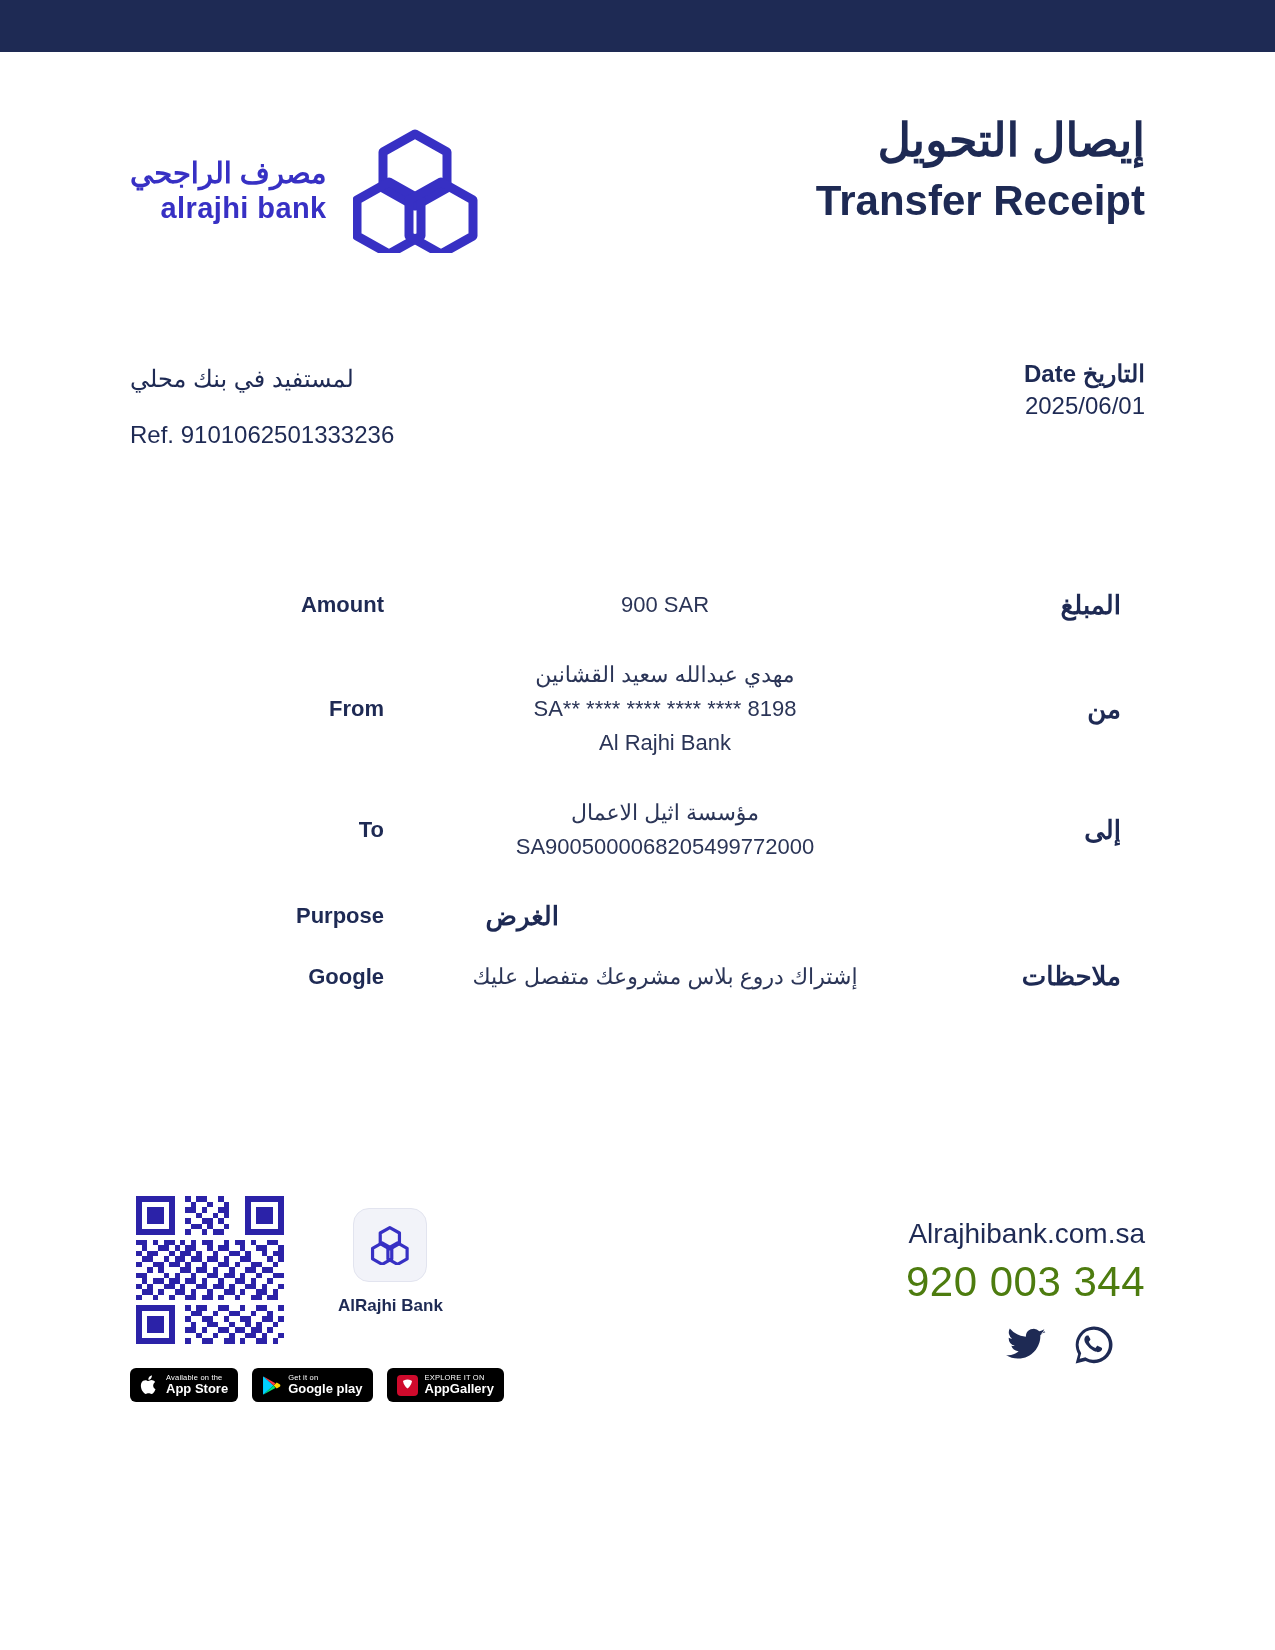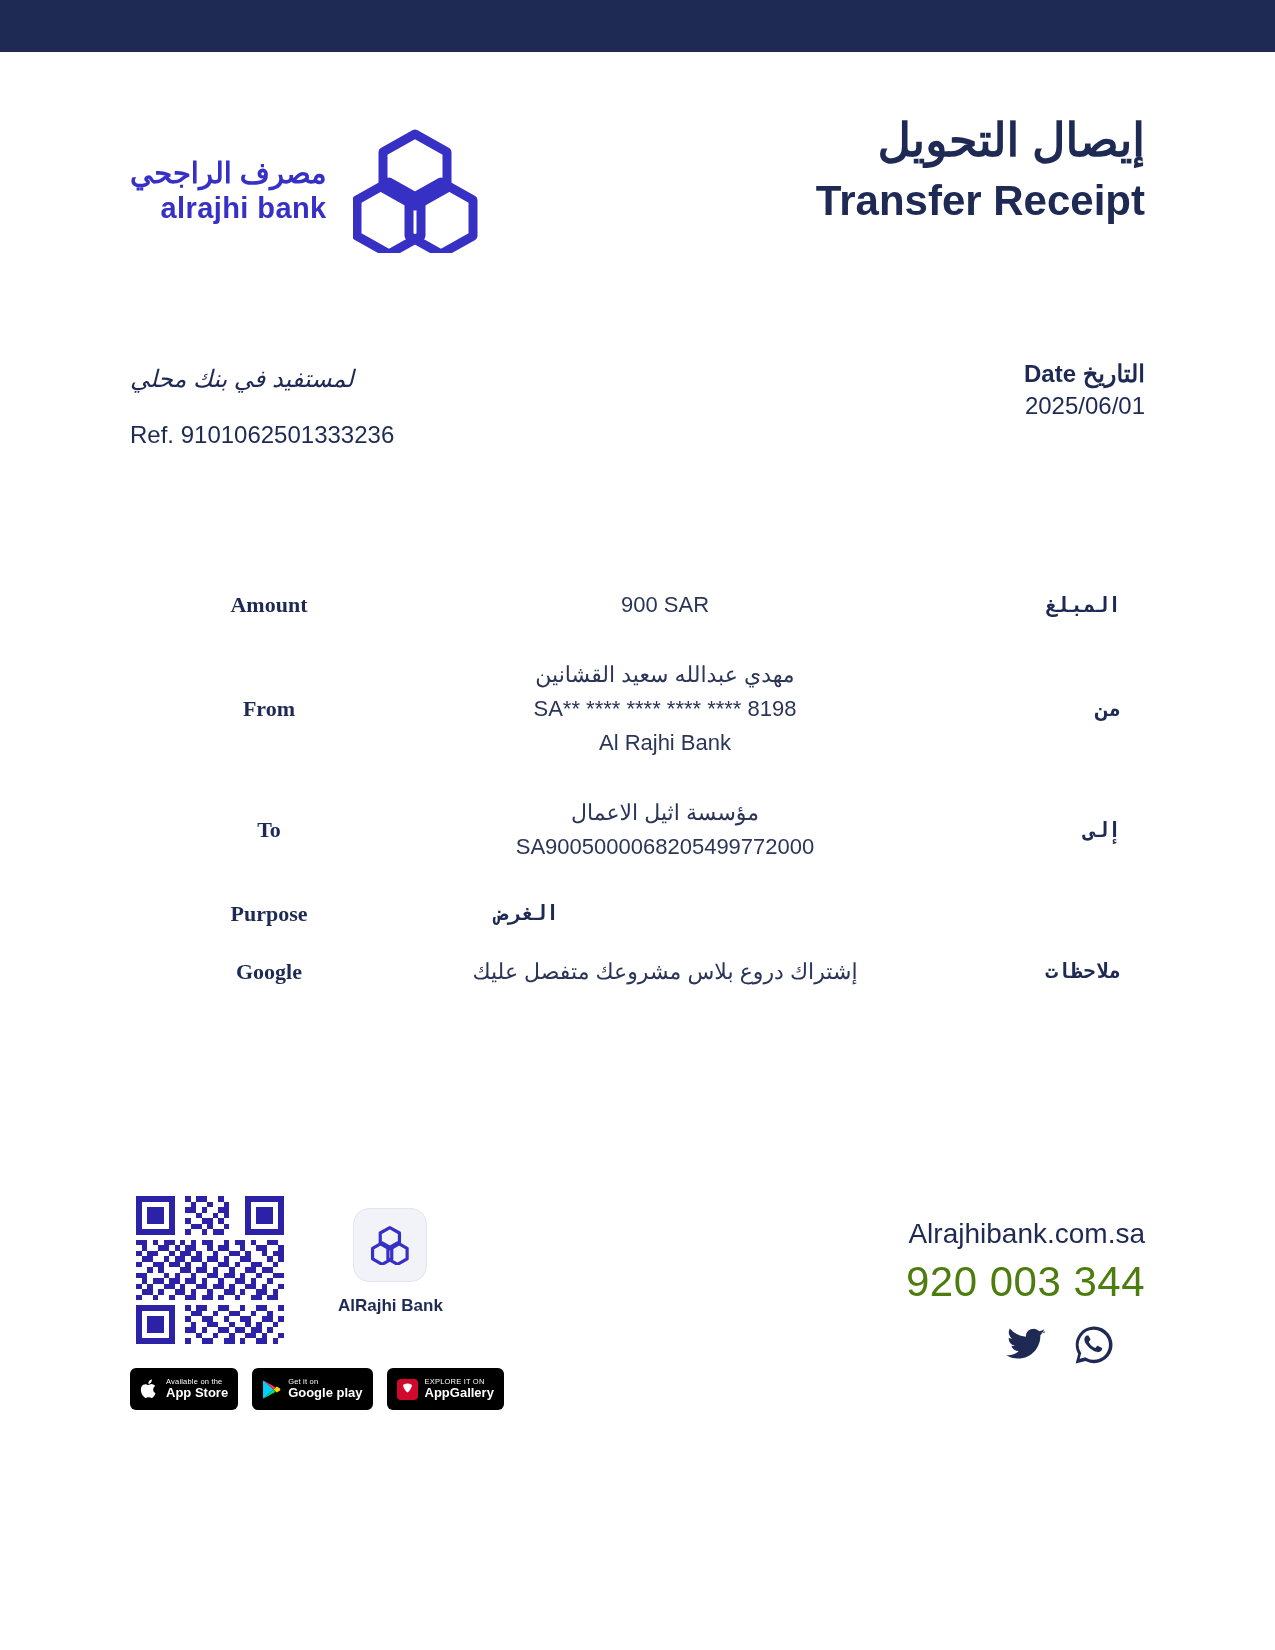--- a/index.html
+++ b/index.html
@@ -94,21 +94,20 @@
     align-items: flex-start;
   }
   .meta-left {
     text-align: left;
   }
   .meta-left .ar {
     direction: rtl;
     font-size: 24px;
     color: #1e2a54;
     line-height: 1.6;
-    font-style: italic;
   }
   .meta-left .ref {
     font-size: 24px;
     color: #1e2a54;
     line-height: 1.6;
     margin-top: 18px;
   }
   .meta-right {
     text-align: right;
   }
@@ -158,41 +157,39 @@
     align-items: center;
     width: 100%;
     padding: 14px 24px;
     box-sizing: border-box;
   }
   .cell-en {
     width: 230px;
     font-size: 22px;
     font-weight: 700;
     color: #1e2a54;
-    text-align: center;
-    font-family: Liberation Serif, serif;
+    text-align: right;
   }
   .cell-val {
     flex: 1;
     text-align: center;
     font-size: 22px;
     color: #2b3557;
     line-height: 1.55;
   }
   .cell-val .ar {
     direction: rtl;
   }
   .cell-ar {
     width: 175px;
-    font-size: 21px;
+    font-size: 26px;
     font-weight: 700;
     color: #1e2a54;
     text-align: right;
     direction: rtl;
-    font-family: Liberation Mono, monospace;
   }
   .row-amount { padding-top: 22px; padding-bottom: 18px; }
   .row-from { padding-top: 18px; padding-bottom: 18px; }
   .row-to { padding-top: 18px; padding-bottom: 18px; }
   .row-purpose { padding-top: 18px; padding-bottom: 14px; }
   .row-remark { padding-top: 14px; padding-bottom: 14px; }
   
   .footer {
     position: absolute;
     top: 1190px;
@@ -236,21 +233,21 @@
     margin-top: 14px;
   }
   .stores {
     position: absolute;
     left: 0;
     top: 178px;
     display: flex;
     gap: 14px;
   }
   .store {
-    height: 42px;
+    height: 34px;
     border-radius: 6px;
     background: #000000;
     color: #ffffff;
     display: flex;
     align-items: center;
     gap: 7px;
     padding: 0 10px;
     box-sizing: border-box;
   }
   .store .glyph { display: flex; align-items: center; }

